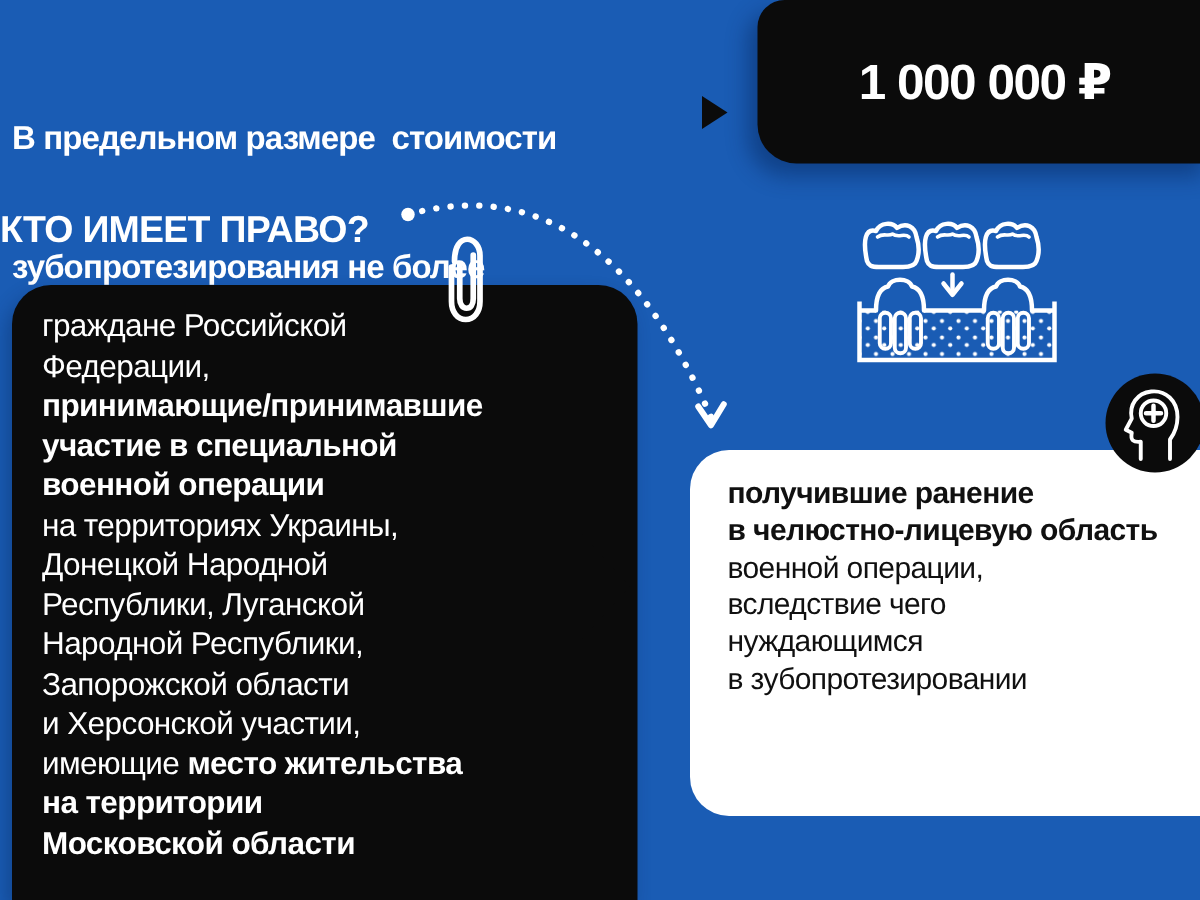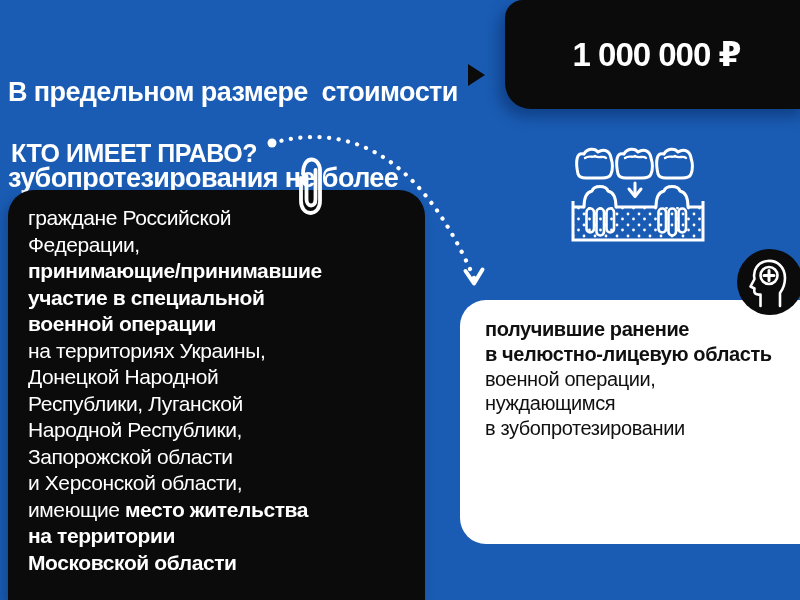--- a/index.html
+++ b/index.html
@@ -3,35 +3,35 @@
 <meta charset="utf-8">
 <style>
   :root{
     --bg:#1a5cb4; --dark:#0b0b0b; --light:#ffffff; --text-dark:#101010; --text-light:#ffffff;
   }
   html,body{margin:0;padding:0;}
   body{font-family:"Liberation Sans","DejaVu Sans",sans-serif;}
   #stage{position:relative;width:800px;height:600px;overflow:hidden;background:var(--bg);}
 
   .heading{position:absolute;left:8px;top:21px;color:var(--text-light);
-    font-weight:bold;font-size:27px;line-height:28.5px;letter-spacing:-0.6px;white-space:pre-wrap;}
+    font-weight:bold;font-size:22px;line-height:28.5px;letter-spacing:-0.6px;white-space:pre-wrap;}
 
   .tri{position:absolute;width:0;height:0;}
   .tri-small{left:468px;top:64px;border-left:17px solid var(--dark);
     border-top:11px solid transparent;border-bottom:11px solid transparent;}
   .tri-big{left:388px;top:356px;border-left:32px solid var(--dark);
     border-top:35px solid transparent;border-bottom:35px solid transparent;}
 
   .amount-box{position:absolute;left:505px;top:0;width:303px;height:109px;
     background:var(--dark);border-radius:18px 0 0 26px;
     box-shadow:-6px 8px 14px rgba(0,25,70,.4);
     display:flex;align-items:center;justify-content:center;}
   .amount-box span{color:var(--text-light);font-weight:bold;font-size:33px;letter-spacing:-1px;}
 
-  .question{position:absolute;left:11px;top:139px;color:var(--text-light);
+  .question{position:absolute;left:0;top:139px;color:var(--text-light);
     font-weight:bold;font-size:25px;letter-spacing:-0.5px;}
 
   .card{position:absolute;box-sizing:border-box;}
   .card .line{white-space:pre-wrap;}
   .card .b{font-weight:bold;margin-top:36px;}
   .card-left{left:8px;top:190px;width:417px;height:410px;background:var(--dark);
     border-radius:26px 26px 0 0;padding:15px 8px 0 20px;
     color:var(--text-light);font-size:21px;line-height:26.5px;letter-spacing:-0.4px;
     box-shadow:-4px 6px 12px rgba(0,25,70,.3);}
   .card-right{left:460px;top:300px;width:340px;height:244px;background:var(--light);
@@ -73,21 +73,21 @@
         <div class="line"><span>граждане Российской</span></div>
         <div class="line"><span>Федерации,</span></div>
         <div class="line"><span class="b">принимающие/принимавшие</span></div>
         <div class="line"><span class="b">участие в специальной</span></div>
         <div class="line"><span class="b">военной операции</span></div>
         <div class="line"><span>на территориях Украины,</span></div>
         <div class="line"><span>Донецкой Народной</span></div>
         <div class="line"><span>Республики, Луганской</span></div>
         <div class="line"><span>Народной Республики,</span></div>
         <div class="line"><span>Запорожской области</span></div>
-        <div class="line"><span>и Херсонской области,</span></div>
+        <div class="line"><span>и Херсонской участии,</span></div>
         <div class="line"><span>имеющие </span><span class="b">место жительства</span></div>
         <div class="line"><span class="b">на территории</span></div>
         <div class="line"><span class="b">Московской области</span></div>
       </div>
   </div>
 
   <svg class="paperclip" width="34" height="62" viewBox="0 0 34 60">
     <g fill="none" stroke="#fff" stroke-width="3.8" stroke-linecap="round">
       <path d="M9,17 C9,7 13,2.5 17.5,2.5 C22,2.5 26,7 26,13.5 L26,44 C26,51 22,56 16.5,56 C11,56 7,51 7,44 L7,21"></path>
       <path d="M12.5,19 L12.5,42 C12.5,46 14.5,48.5 17,48.5 C19.8,48.5 21.5,46 21.5,42 L21.5,13"></path>
@@ -144,20 +144,21 @@
         <rect x="36.5" y="63.5" width="7.5" height="24" rx="3.7" stroke-width="2.6"></rect>
       </g>
     </g>
   </svg>
 
   <div class="card card-right">
     <div>
         <div class="line"><span class="b">получившие ранение</span></div>
         <div class="line"><span class="b">в челюстно-лицевую область</span></div>
         <div class="line"><span>военной операции,</span></div>
+        <div class="line"><span>вследствие чего</span></div>
         <div class="line"><span>нуждающимся</span></div>
         <div class="line"><span>в зубопротезировании</span></div>
       </div>
   </div>
 
   <div class="head-badge">
     <svg width="66" height="66" viewBox="0 0 66 66">
       <g fill="none" stroke="#fff" stroke-width="2.6" stroke-linecap="round" stroke-linejoin="round">
         <path d="M43,57 L43,44 C46,40 48,35 48,29 C48,18 40,11 30.5,12 C21,13 15.5,21 17.5,30 L13.5,37.5 L17.5,39.5 C16.5,44.5 18.5,46 23.5,45.5 L23.5,57"></path>
         <circle cx="32" cy="26.5" r="8.5"></circle>

